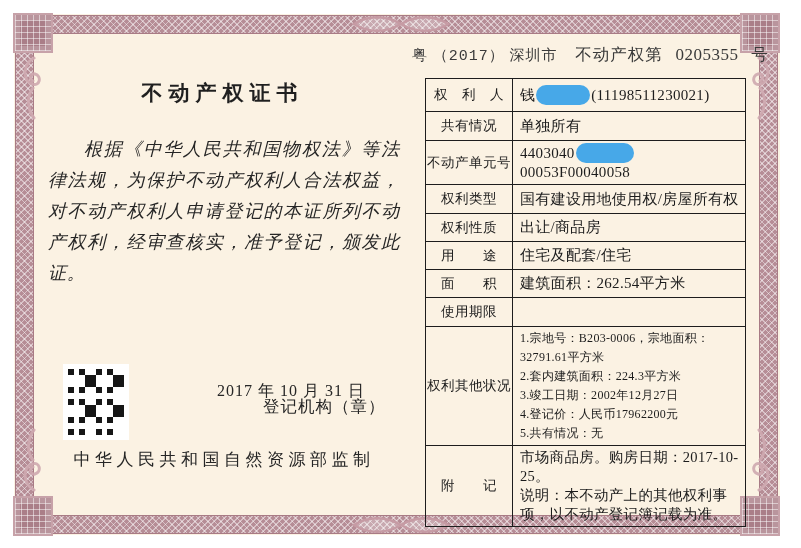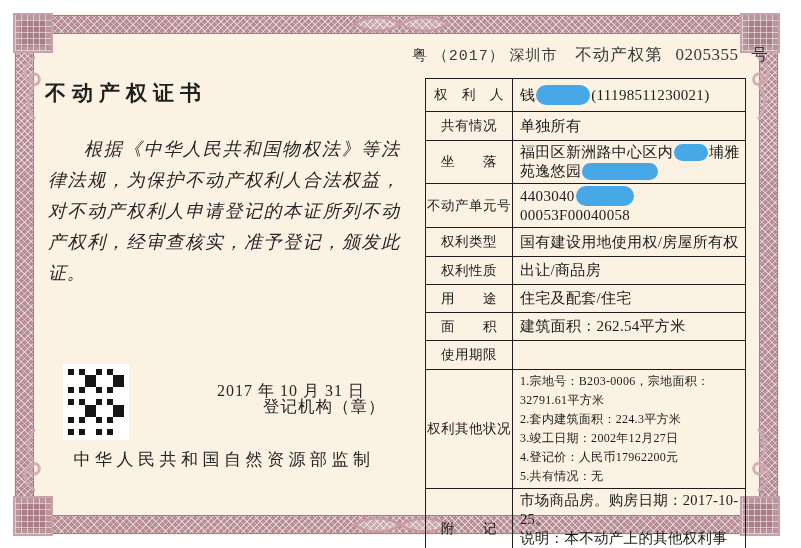--- a/index.html
+++ b/index.html
@@ -46,21 +46,21 @@
 
   
   .doc-number-line{position:absolute;left:412px;top:44px;width:360px;white-space:nowrap;
     font-size:15px;color:#3a3a3a;letter-spacing:1px;}
   .doc-number-line .big{font-size:16.5px;}
   .doc-number-line .sp1{margin-left:0;font-family:Liberation Mono, monospace;}
   .doc-number-line .sp2{margin-left:13px;}
   .doc-number-line .num{font-size:17px;letter-spacing:.5px;margin-left:8px;margin-right:8px;}
 
   
-  .cert-title{position:absolute;left:45px;top:79px;width:355px;
+  .cert-title{position:absolute;left:45px;top:79px;width:355px;text-align:center;
     font-size:21px;font-weight:600;letter-spacing:6px;color:#1f1f1f;}
   .cert-declaration{position:absolute;left:48px;top:134px;width:352px;
     font-size:18px;line-height:31px;letter-spacing:.8px;text-indent:2em;
     text-align:justify;color:#262626;font-style:italic;}
   .registry-seal-label{position:absolute;left:263px;top:362px;font-size:16.5px;letter-spacing:1px;color:#262626;margin-top:34px;}
   .issue-date{position:absolute;left:217px;top:381px;font-size:16px;letter-spacing:1px;color:#262626;}
   .issuer-footer{position:absolute;left:56px;top:448px;width:336px;text-align:center;
     font-size:17px;letter-spacing:4.5px;color:#262626;}
 
   
@@ -247,24 +247,20 @@
 <table class="property-table">
   <tbody>
       <tr class="r0">
         <td class="lbl">权　利　人</td>
         <td class="val"><span>钱</span><span class="redact" style="width: 54px;"></span><span>(11198511230021)</span></td>
       </tr>
       <tr class="r1">
         <td class="lbl">共有情况</td>
         <td class="val"><span>单独所有</span></td>
       </tr>
-      <tr class="r2">
-        <td class="lbl">坐　　落</td>
-        <td class="val"><span>福田区新洲路中心区内</span><span class="redact" style="width: 34px;"></span><span>埔雅苑逸悠园</span><span class="redact" style="width: 76px;"></span></td>
-      </tr>
       <tr class="r3">
         <td class="lbl">不动产单元号</td>
         <td class="val"><span>4403040</span><span class="redact" style="width: 58px;"></span><span>00053F00040058</span></td>
       </tr>
       <tr class="r4">
         <td class="lbl">权利类型</td>
         <td class="val"><span>国有建设用地使用权/房屋所有权</span></td>
       </tr>
       <tr class="r5">
         <td class="lbl">权利性质</td>

